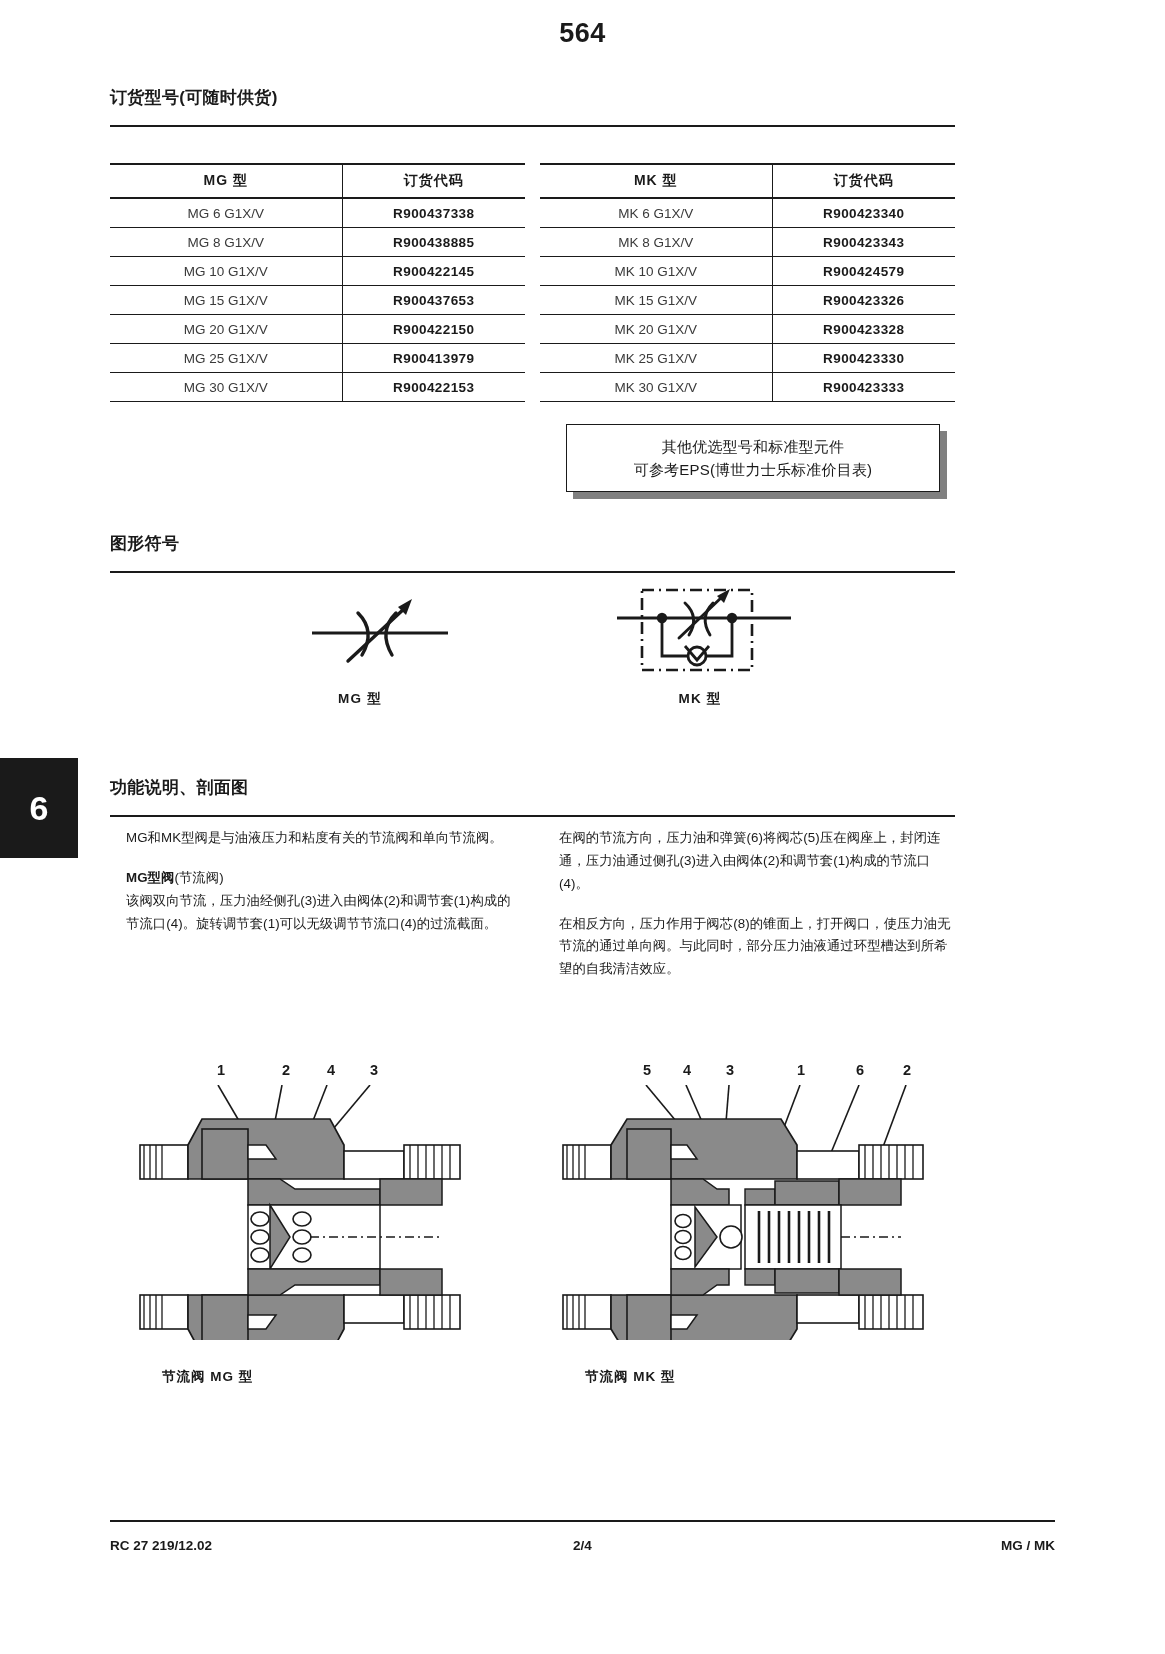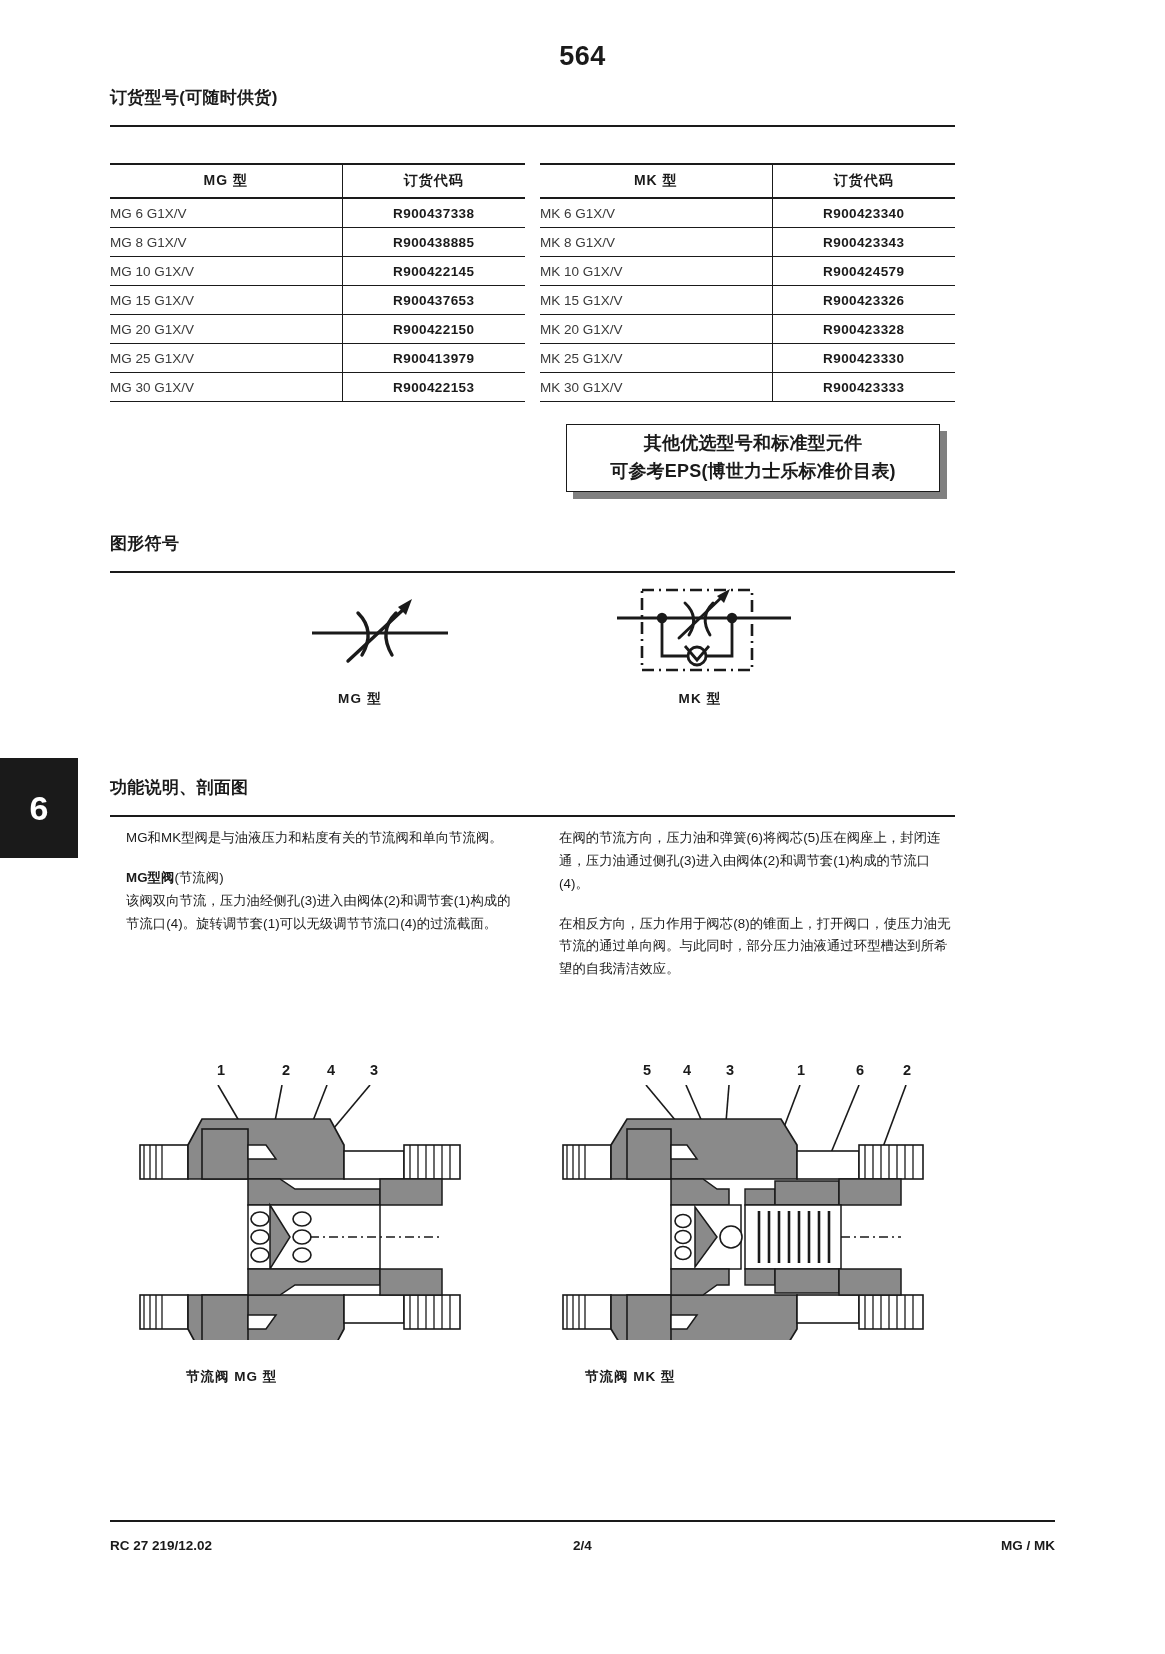--- a/index.html
+++ b/index.html
@@ -8,21 +8,21 @@
     width:1165px; height:1654px;
     background:#ffffff;
     font-family:"Liberation Sans", sans-serif;
     color:#1a1a1a;
     position:relative;
     overflow:hidden;
   }
 
   
   .page-number{
-    position:absolute; top:41px; left:0; width:1165px;
+    position:absolute; top:18px; left:0; width:1165px;
     text-align:center;
     font-size:27px; font-weight:bold; letter-spacing:.5px;
   }
 
   
   .section-head{
     position:absolute; left:110px; width:845px;
   }
   .section-head .title{
     font-size:17px; font-weight:bold; letter-spacing:.3px;
@@ -55,21 +55,21 @@
     border-bottom:2.4px solid #1a1a1a;
   }
   .order-table tbody tr{
     border-bottom:1px solid #1a1a1a;
   }
   .order-table tbody td{
     padding:6.5px 0;
   }
   .col-type{
     width:232px;
-    text-align:left;
+    text-align:center;
     color:#3a3a3a;
     border-right:1.4px solid #1a1a1a;
     font-size:13.5px;
   }
   .col-code{
     width:183px;
     text-align:center;
     font-weight:bold;
     font-size:13.5px;
     letter-spacing:.4px;
@@ -82,21 +82,21 @@
     left:566px; top:424px;
     width:374px; height:68px;
     border:1.6px solid #1a1a1a;
     background:#ffffff;
     box-shadow:7px 7px 0 0 #808080;
     display:flex; flex-direction:column;
     align-items:center; justify-content:center;
     line-height:1.55;
   }
   .note-box div{
-    font-size:18px; font-weight:bold; letter-spacing:.2px;
+    font-size:15px; font-weight:normal; letter-spacing:.2px;
   }
 
   
   .symbol-wrap{ position:absolute; }
   .symbol-caption{
     position:absolute;
     font-size:13.5px; font-weight:bold; letter-spacing:1.2px;
     text-align:center;
   }
 
@@ -403,21 +403,21 @@
     </g>
 
     <g fill="#1a1a1a">
       <rect x="62" y="262" width="5" height="10"></rect>
       <rect x="72" y="262" width="5" height="10"></rect>
       <rect x="82" y="262" width="5" height="10"></rect>
       <rect x="92" y="262" width="5" height="10"></rect>
     </g>
   </svg>
 </div>
-<div class="xsec-caption" style="left:186px; top:1368px;">节流阀 MG 型</div>
+<div class="xsec-caption" style="left:162px; top:1368px;">节流阀 MG 型</div>
 
 <div class="callout-row" style="left:0; top:1062px;">
   <div class="callout-num" style="left:638px;">5</div>
   <div class="callout-num" style="left:678px;">4</div>
   <div class="callout-num" style="left:721px;">3</div>
   <div class="callout-num" style="left:792px;">1</div>
   <div class="callout-num" style="left:851px;">6</div>
   <div class="callout-num" style="left:898px;">2</div>
 </div>
 

